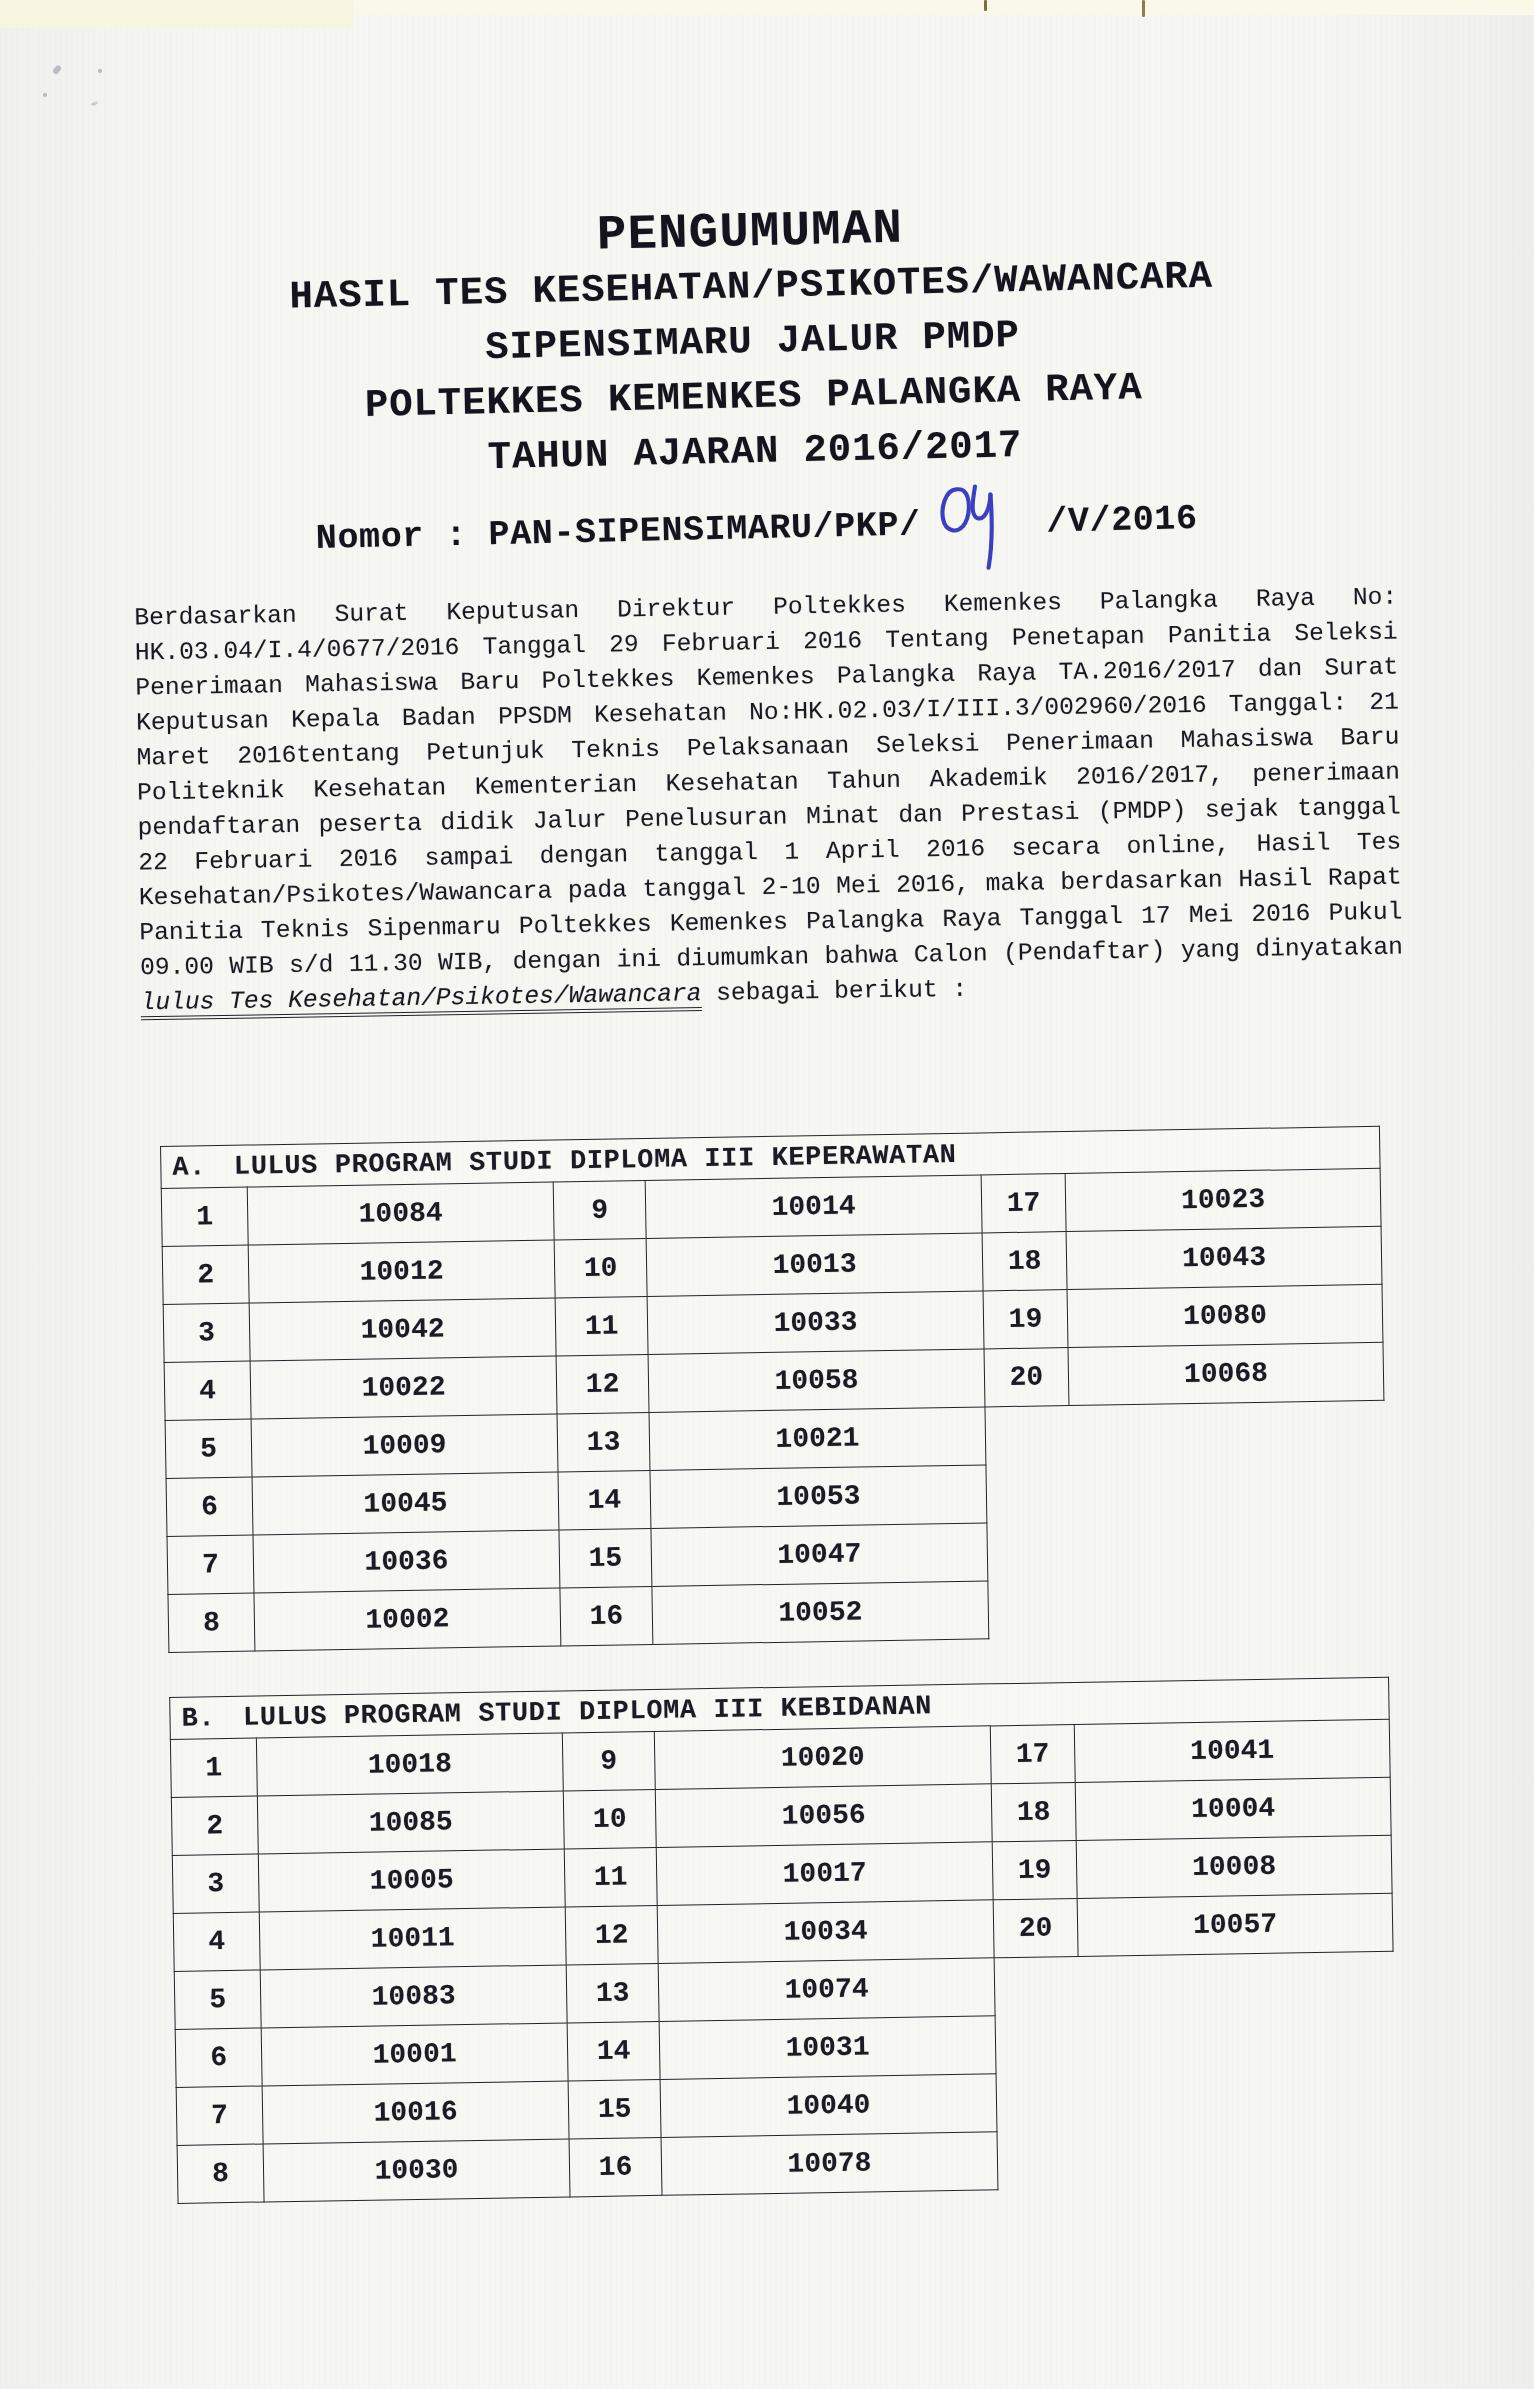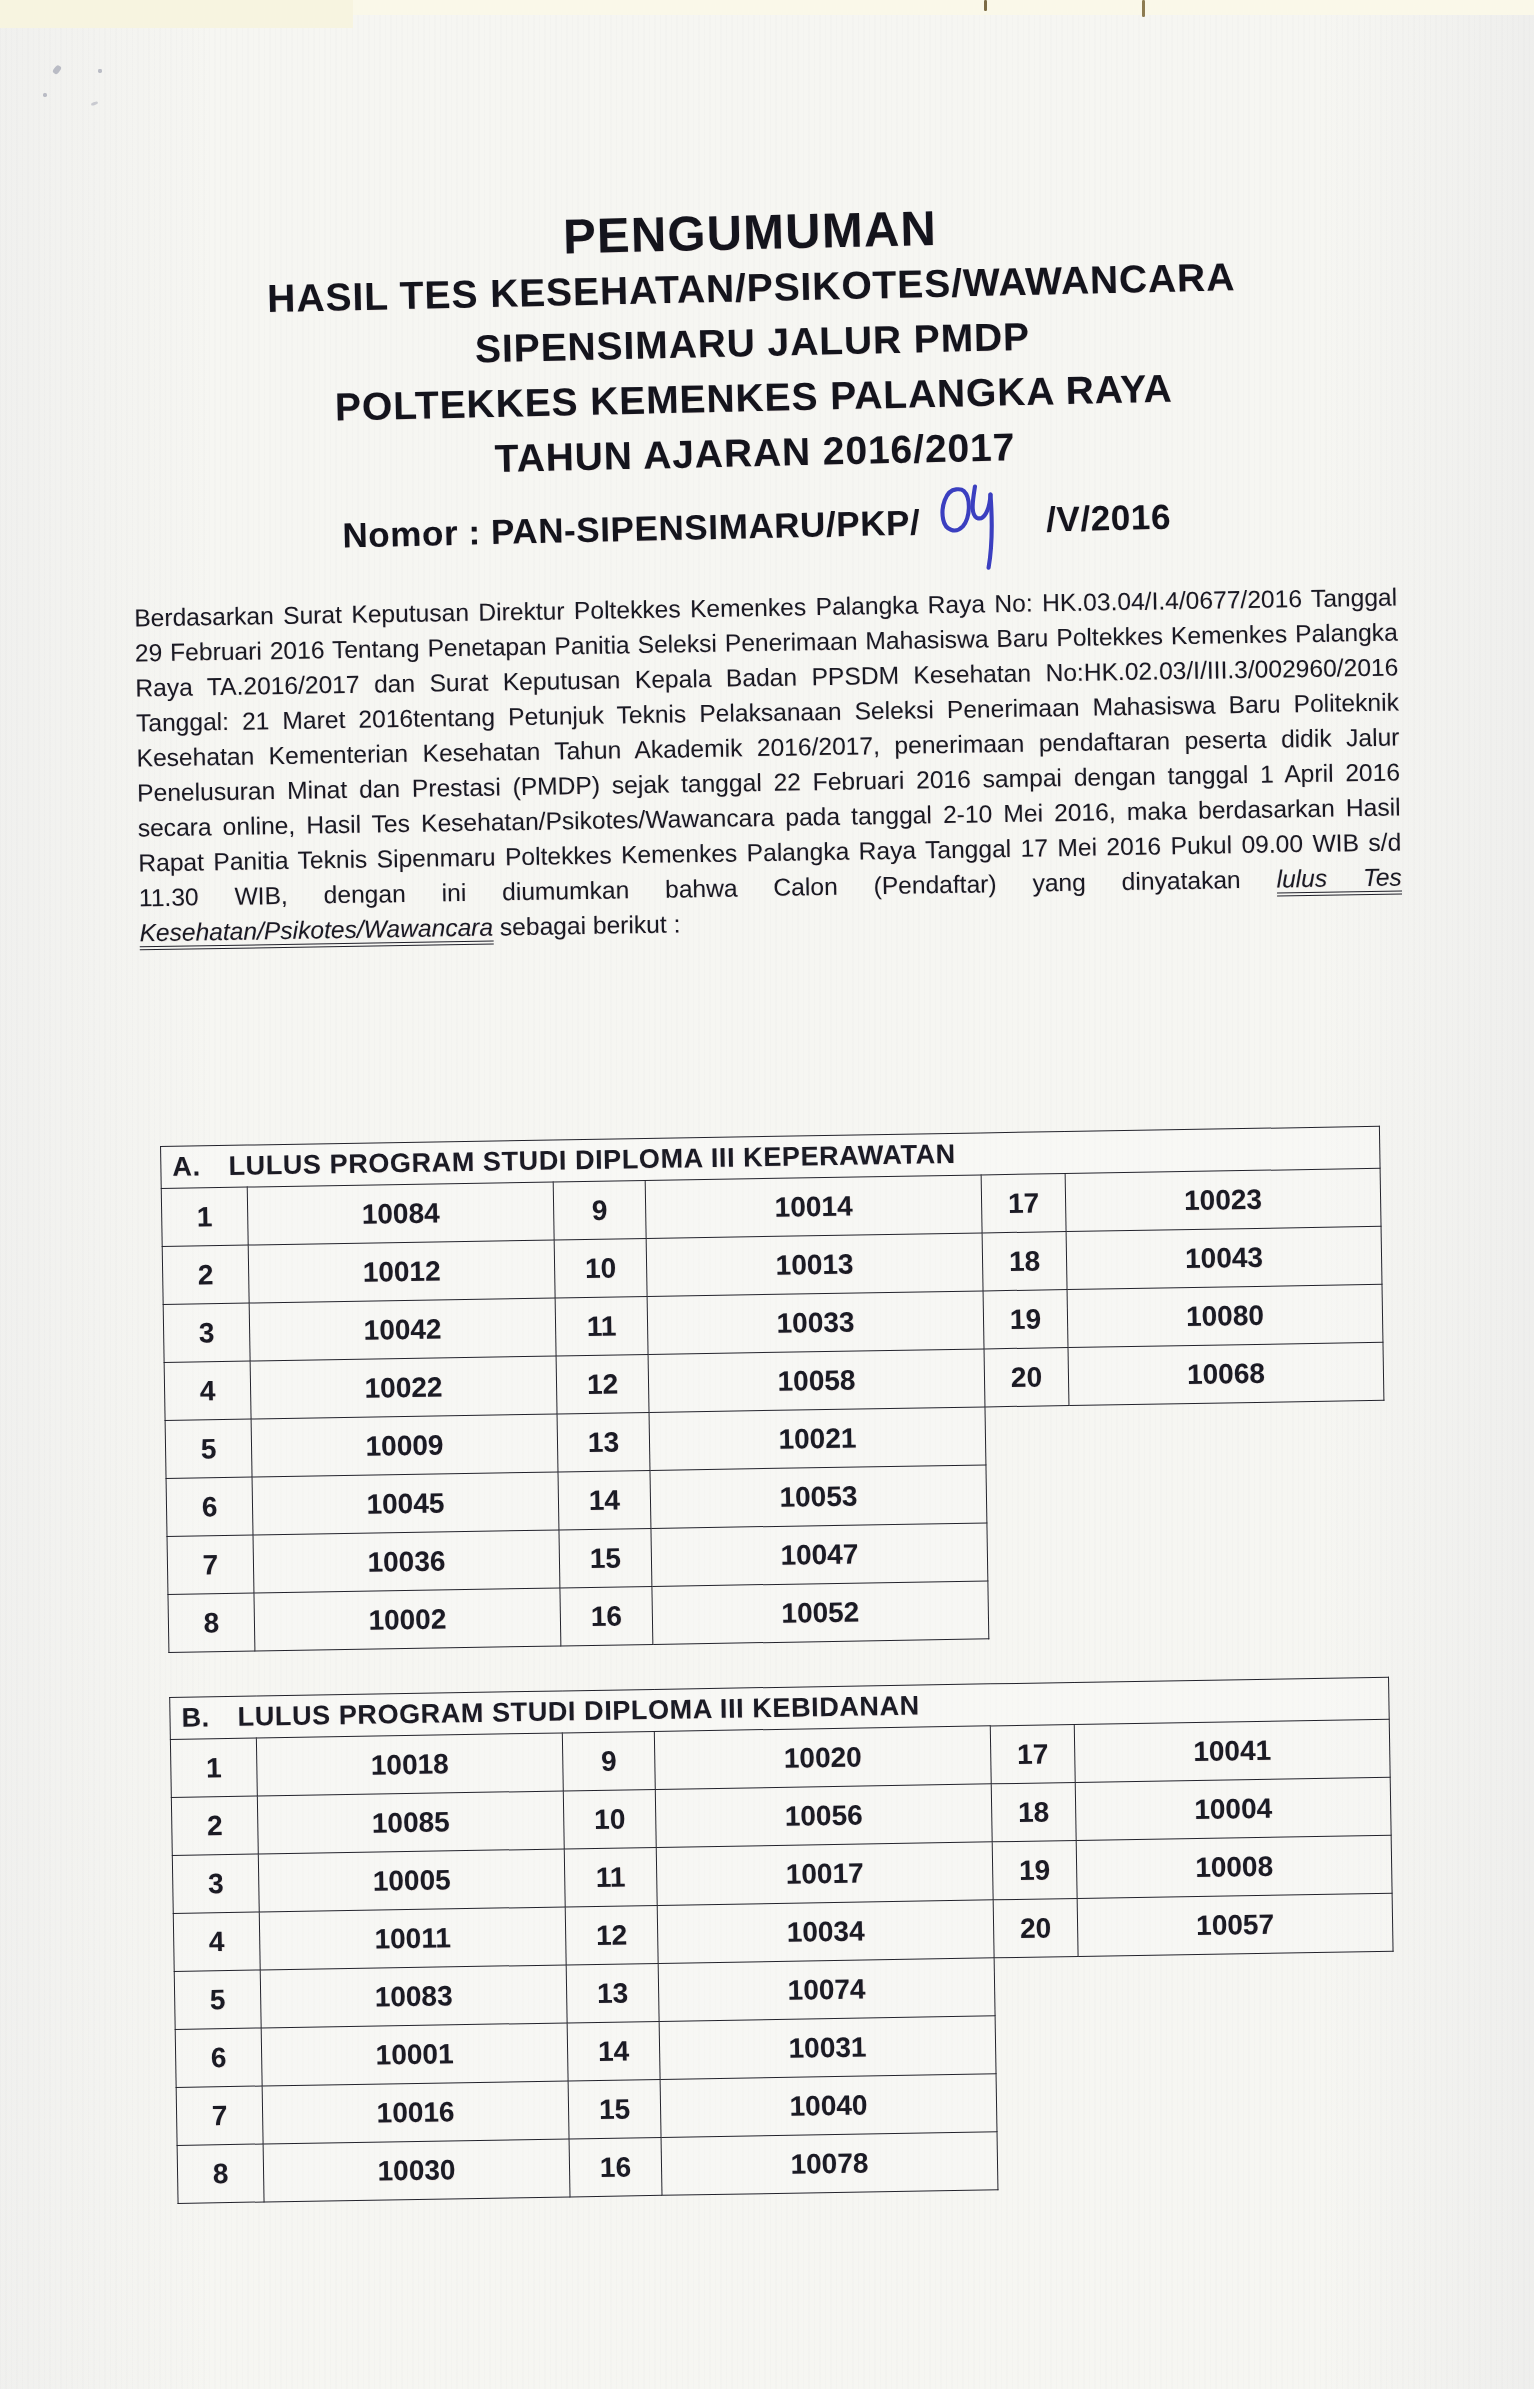--- a/index.html
+++ b/index.html
@@ -4,21 +4,21 @@
 <style>
   html,body{margin:0;padding:0;background:#e9e9e6;}
   .page{
     position:relative;
     width:1534px;height:2389px;
     overflow:hidden;
     background:
       repeating-linear-gradient(90deg, rgba(110,110,130,0.018) 0 1.2px, rgba(0,0,0,0) 1.2px 5.5px),
       linear-gradient(90deg, rgba(190,190,205,0.10), rgba(0,0,0,0) 14%, rgba(0,0,0,0) 86%, rgba(185,185,200,0.12)),
       #f6f6f2;
-    font-family:Liberation Sans, sans-serif;
+    font-family:Liberation Mono, monospace;
   }
   
   .top-strip{position:absolute;top:0;left:0;width:100%;height:14.8px;background:#faf8e9;}
   .top-strip-left{position:absolute;top:0;left:0;width:353px;height:28px;background:#f7f4e0;}
   .tick{position:absolute;top:0;border-radius:1.2px;}
   .tick-1{left:984px;width:2.5px;height:10.5px;background:#7c6b46;}
   .tick-2{left:1142px;width:2.5px;height:16.6px;background:#8d7c52;}
   .speck{position:absolute;background:#8d8fa2;opacity:.55;border-radius:40%;}
   .s1{left:54px;top:65px;width:5.5px;height:9.2px;transform:rotate(38deg);}
   .s2{left:98px;top:69px;width:3.7px;height:3.7px;}

